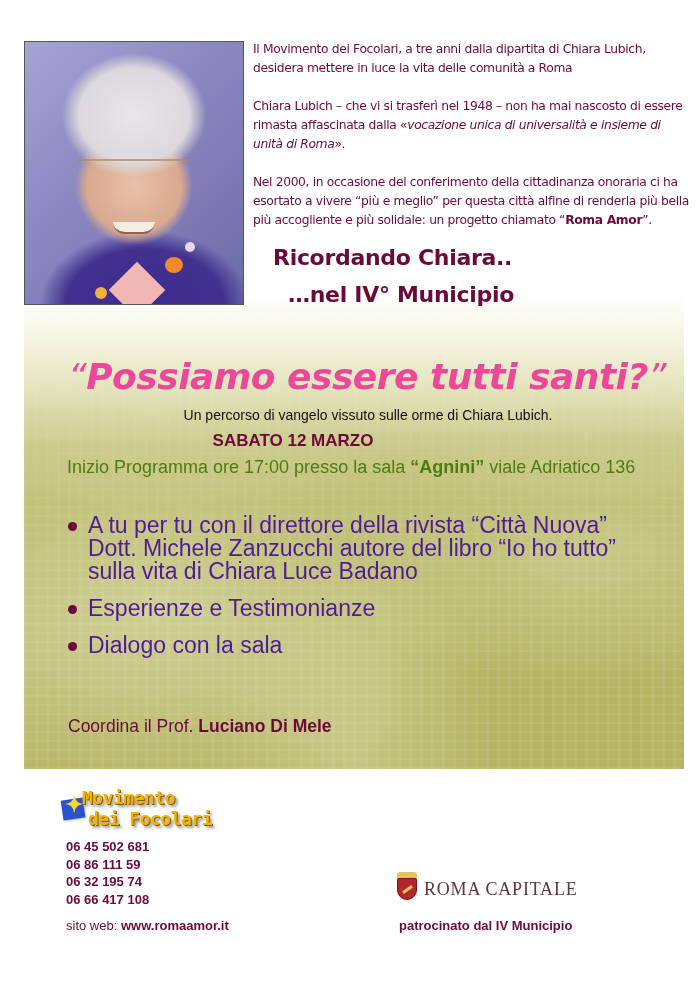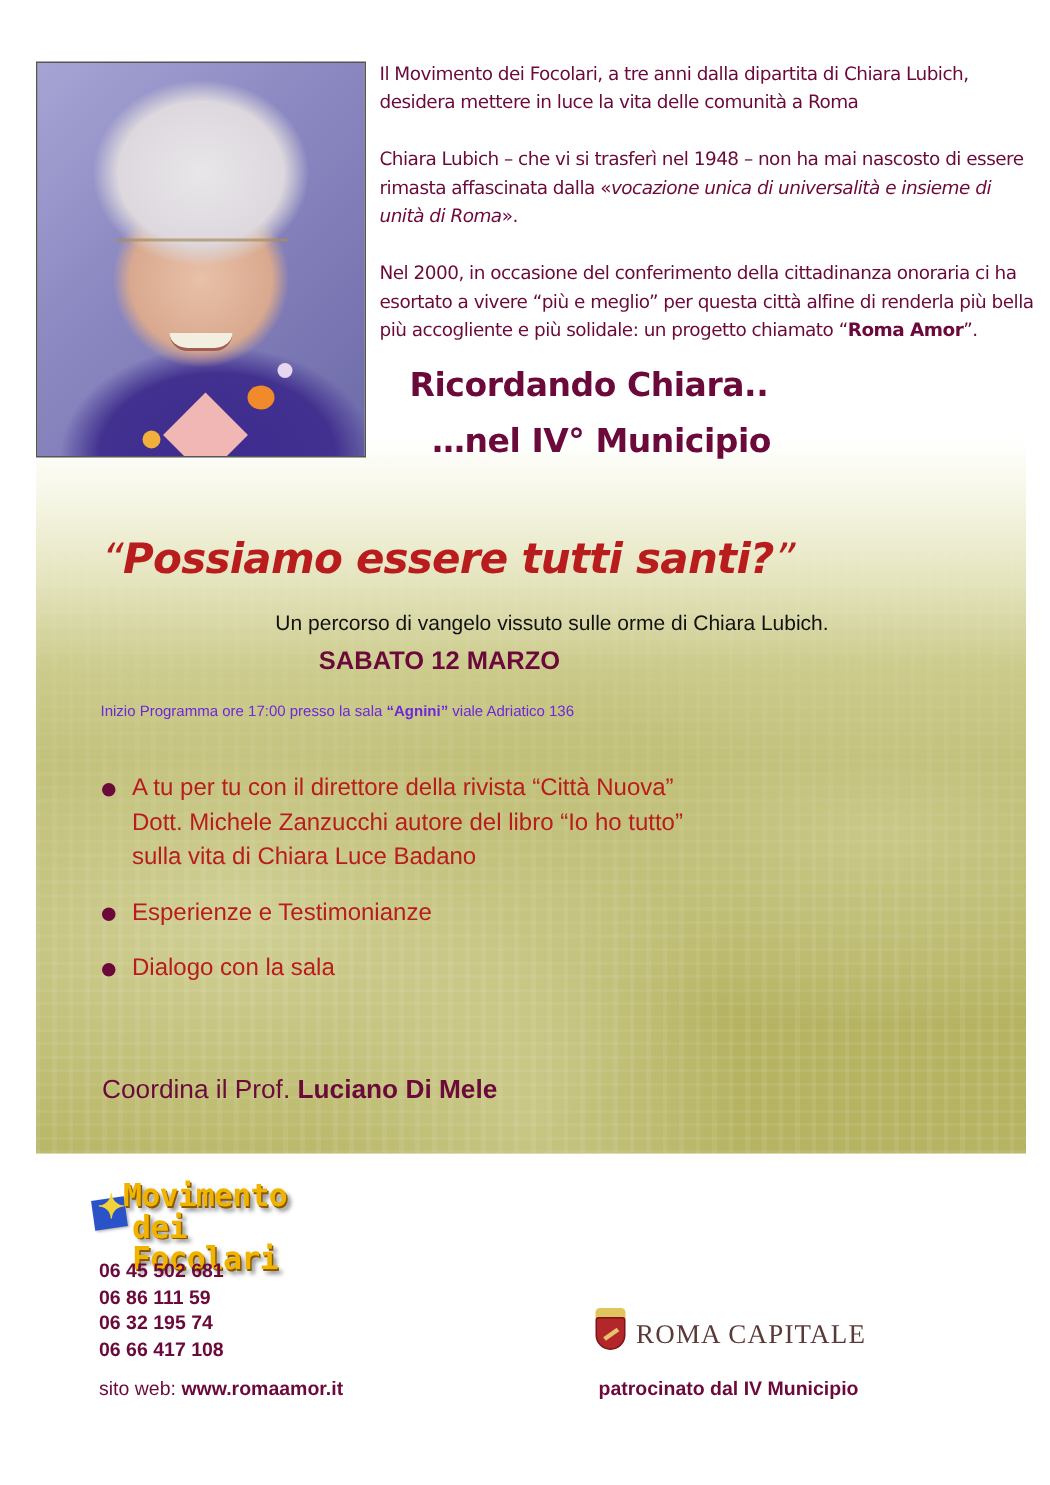--- a/index.html
+++ b/index.html
@@ -64,59 +64,59 @@
       position: absolute; left: 273px; top: 245px;
       font-family: "DejaVu Sans", sans-serif; font-weight: bold; font-size: 22px; color: #6b0a3a; letter-spacing: -0.3px;
     }
     .title2 {
       position: absolute; left: 288px; top: 282px;
       font-family: "DejaVu Sans", sans-serif; font-weight: bold; font-size: 22px; color: #6b0a3a; letter-spacing: -0.3px;
     }
 
     .headline {
       position: absolute; left: 68px; top: 356px;
-      font-family: "DejaVu Sans", sans-serif; font-style: italic; font-weight: bold; font-size: 28px;
-      color: #b91c1c; letter-spacing: -0.5px;
+      font-family: "DejaVu Sans", sans-serif; font-style: italic; font-weight: bold; font-size: 36px;
+      color: #ec4899; letter-spacing: -0.5px;
     }
     .headline .q { font-weight: normal; }
 
     .subtitle {
       position: absolute; left: 0; width: 696px; top: 407px; text-align: center; padding-left: 40px;
       font-size: 14px; color: #111;
     }
     .date {
       position: absolute; left: 0; width: 576px; top: 431px; text-align: center; padding-left: 10px;
       font-size: 17px; font-weight: bold; color: #6b0a3a;
     }
     .program {
       position: absolute; left: 67px; top: 457px;
-      font-size: 10px; color: #6d28d9; margin-top: 12px;
+      font-size: 18px; color: #4d7c0f;
     }
     .program b { font-weight: bold; }
 
-    .bullets { position: absolute; left: 66px; top: 514px; font-size: 16px; line-height: 23px; color: #b91c1c; }
+    .bullets { position: absolute; left: 66px; top: 514px; font-size: 23px; line-height: 23px; color: #4c1d95; }
     .bullet { position: relative; padding-left: 22px; }
     .bullet .dot { position: absolute; left: 2px; top: 8px; width: 9px; height: 9px; border-radius: 50%; background: #6b0a3a; }
     .bullet b { font-weight: normal; }
     .b1 { margin-bottom: 14px; }
     .b2 { margin-bottom: 14px; }
 
     .coord { position: absolute; left: 68px; top: 716px; font-size: 17.5px; color: #6b0a3a; }
     .coord b { font-weight: bold; }
 
     
     .foc-logo { position: absolute; left: 58px; top: 787px; width: 160px; height: 46px; }
     .foc-square {
       position: absolute; left: 4px; top: 12px; width: 22px; height: 20px; background: #2a53c9;
       transform: rotate(-8deg); box-shadow: 1px 1px 2px rgba(0,0,0,0.3);
     }
     .foc-star { position: absolute; left: 7px; top: 7px; color: #f4d23a; font-size: 22px; line-height: 1; font-weight: bold; }
     .foc-text {
       position: absolute; left: 24px; top: 0px; font-family: "DejaVu Sans Mono", monospace; font-weight: bold;
-      font-size: 21px; line-height: 21px; color: #f0b400;
+      font-size: 18px; line-height: 21px; color: #f0b400;
       text-shadow: 1px 1px 0 #8a5a00, 3px 3px 3px rgba(0,0,0,0.45);
       letter-spacing: -0.5px;
     }
     .foc-text .l2 { padding-left: 6px; }
 
     .phones { position: absolute; left: 66px; top: 838px; font-size: 13px; font-weight: bold; line-height: 17.5px; color: #6b0a3a; }
 
     .web { position: absolute; left: 66px; top: 918px; font-size: 13px; color: #6b0a3a; }
     .web b { font-weight: bold; }
 

